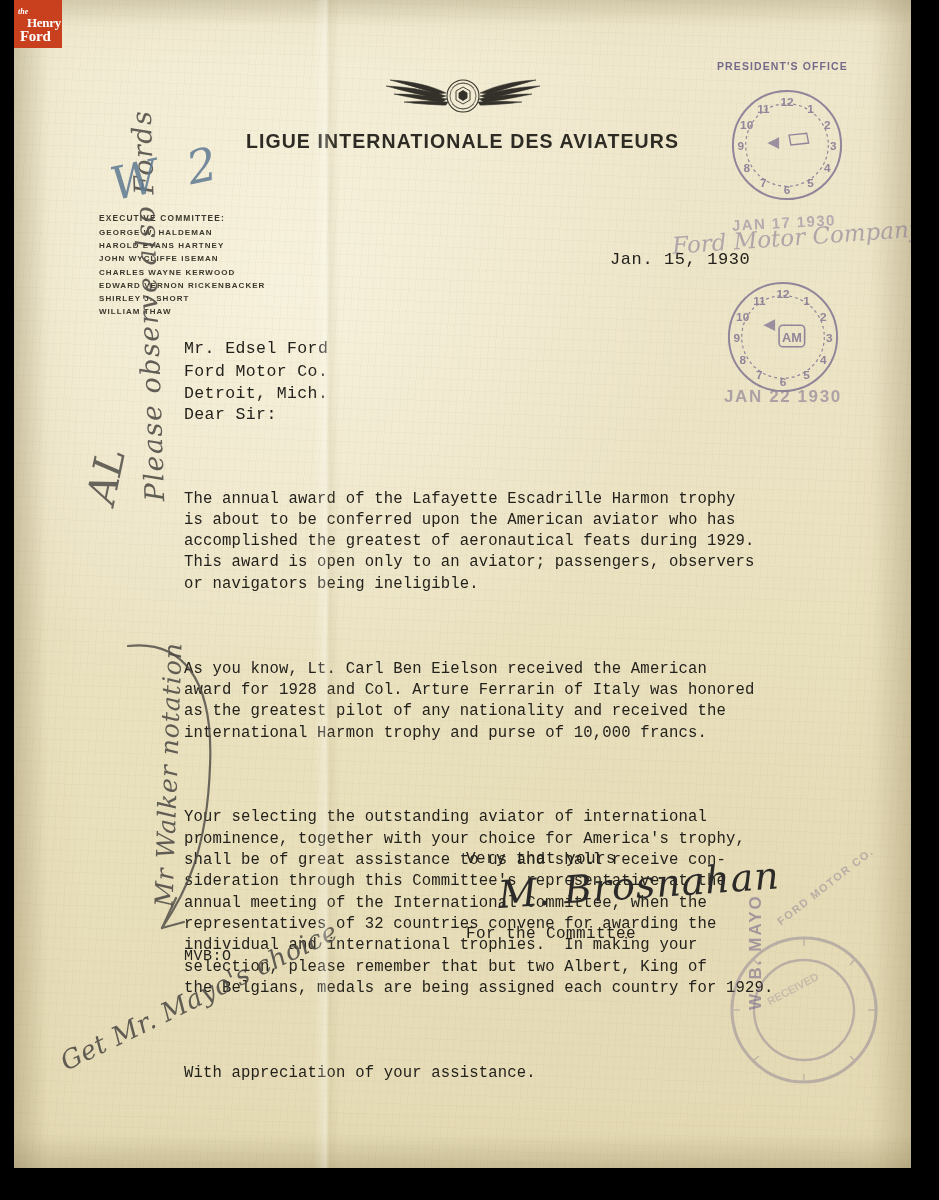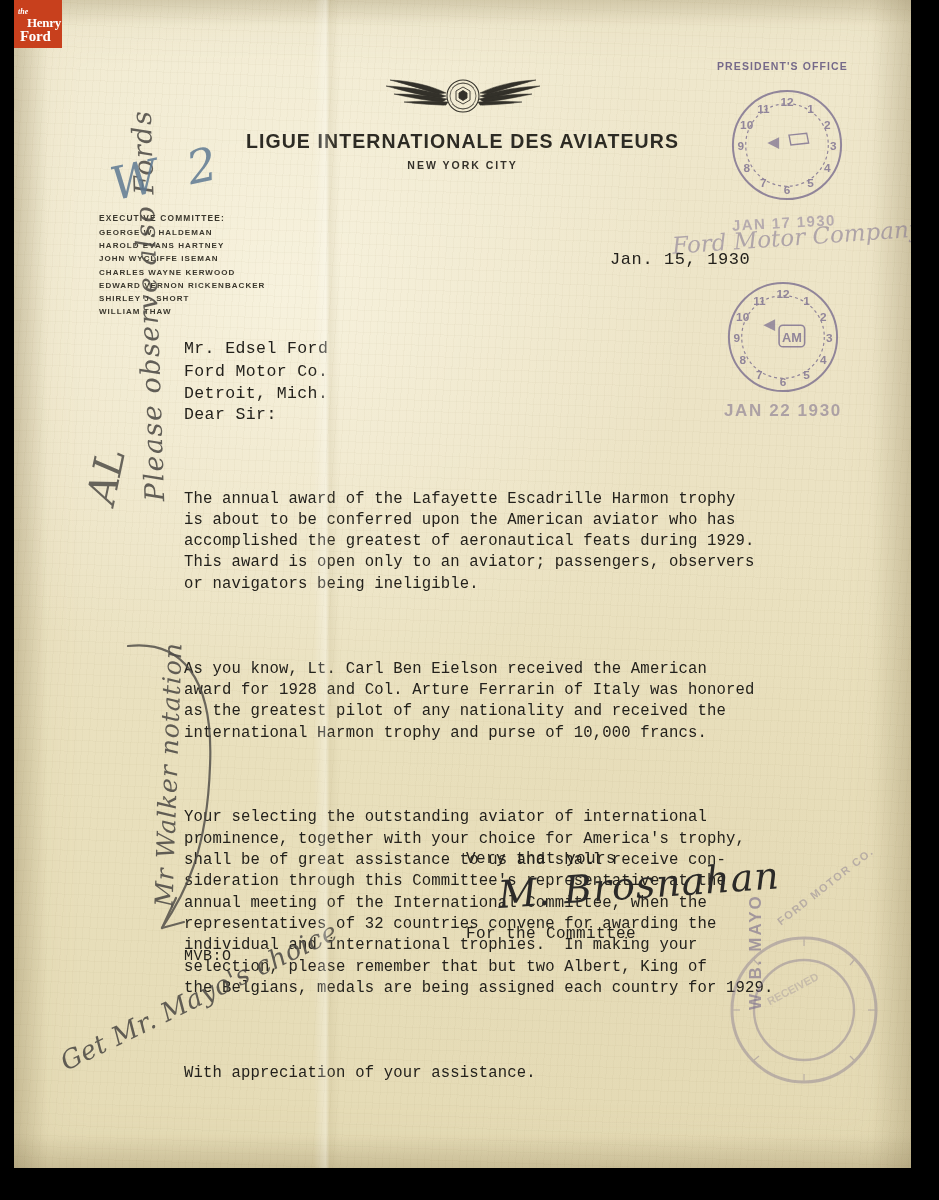--- a/index.html
+++ b/index.html
@@ -349,21 +349,20 @@
     position: absolute;
     left: 710px;
     top: 387px;
     font-family: "Liberation Sans", sans-serif;
     font-size: 17px;
     font-weight: 700;
     letter-spacing: 1.6px;
     color: #8d8095;
     opacity: 0.66;
     white-space: nowrap;
-    margin-top: 14px;
   }
   #stamp-mayo {
     position: absolute;
     left: 700px;
     top: 920px;
     width: 180px;
     height: 180px;
     opacity: 0.40;
   }
   #stamp-mayo-text {
@@ -461,21 +460,20 @@
             <path d="M84 32 A15 15 0 0 0 106 32"></path>
           </g>
         </g>
       </svg>
 
       <div id="lh-title">
         <span>LIGUE INTERNATIONALE DES AVIATEURS</span>
       </div>
 
 
-      <div id="lh-addr2">NEW YORK CITY</div>
     </div>
 
     <div id="exec">
       <div class="exec-head">EXECUTIVE COMMITTEE:</div>
       <div class="exec-name">GEORGE W. HALDEMAN</div>
       <div class="exec-name">HAROLD EVANS HARTNEY</div>
       <div class="exec-name">JOHN WYCLIFFE ISEMAN</div>
       <div class="exec-name">CHARLES WAYNE KERWOOD</div>
       <div class="exec-name">EDWARD VERNON RICKENBACKER</div>
       <div class="exec-name">SHIRLEY J. SHORT</div>

